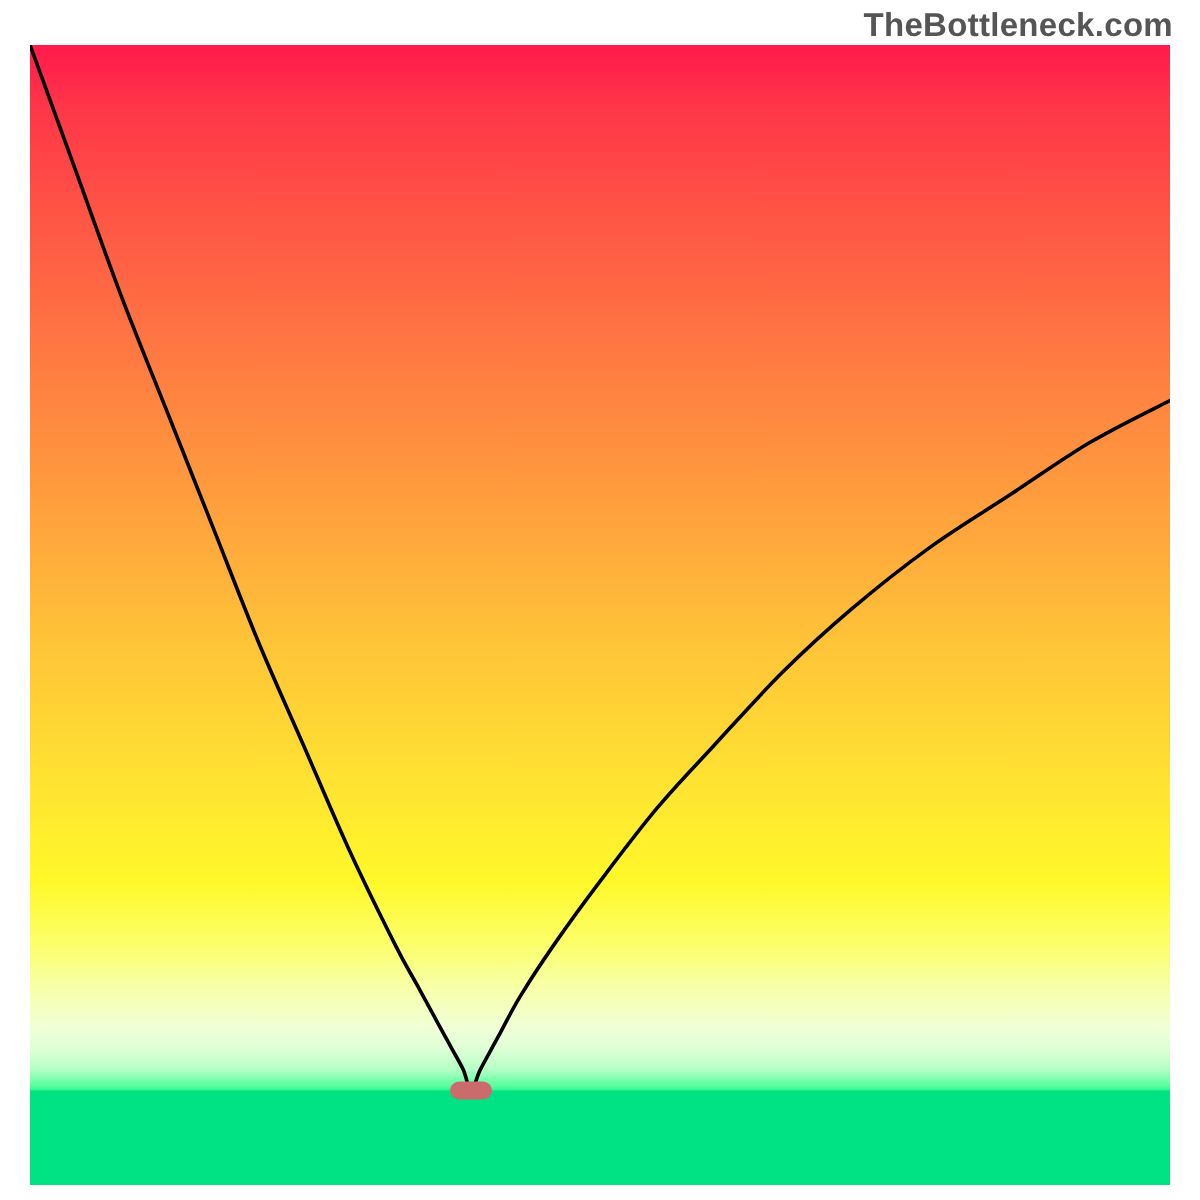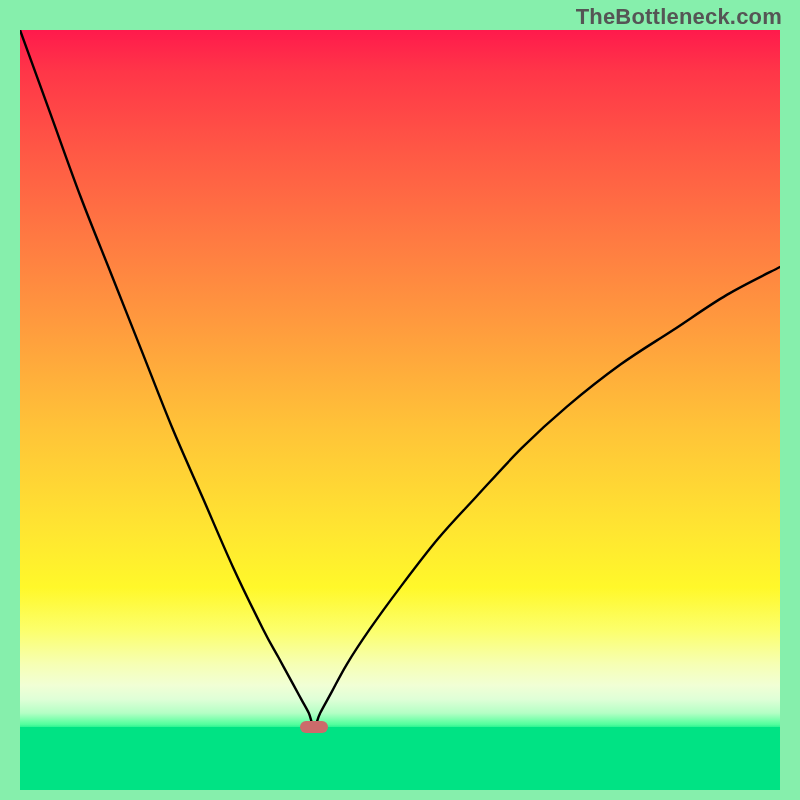--- a/index.html
+++ b/index.html
@@ -1,21 +1,21 @@
 <!DOCTYPE html>
 <html><head>
 <meta charset="utf-8">
 <style>
   * { margin: 0; padding: 0; box-sizing: border-box; }
   html, body { width: 800px; height: 800px; overflow: hidden; background: #000; }
   .frame {
     position: relative;
     width: 800px;
     height: 800px;
-    background: #86efac;
+    background: #ffffff;
   }
   .watermark {
     position: absolute;
     top: 4px;
     right: 18px;
     font-family: Arial, Helvetica, sans-serif;
     font-size: 22px;
     font-weight: 600;
     color: #555;
     letter-spacing: 0.2px;

